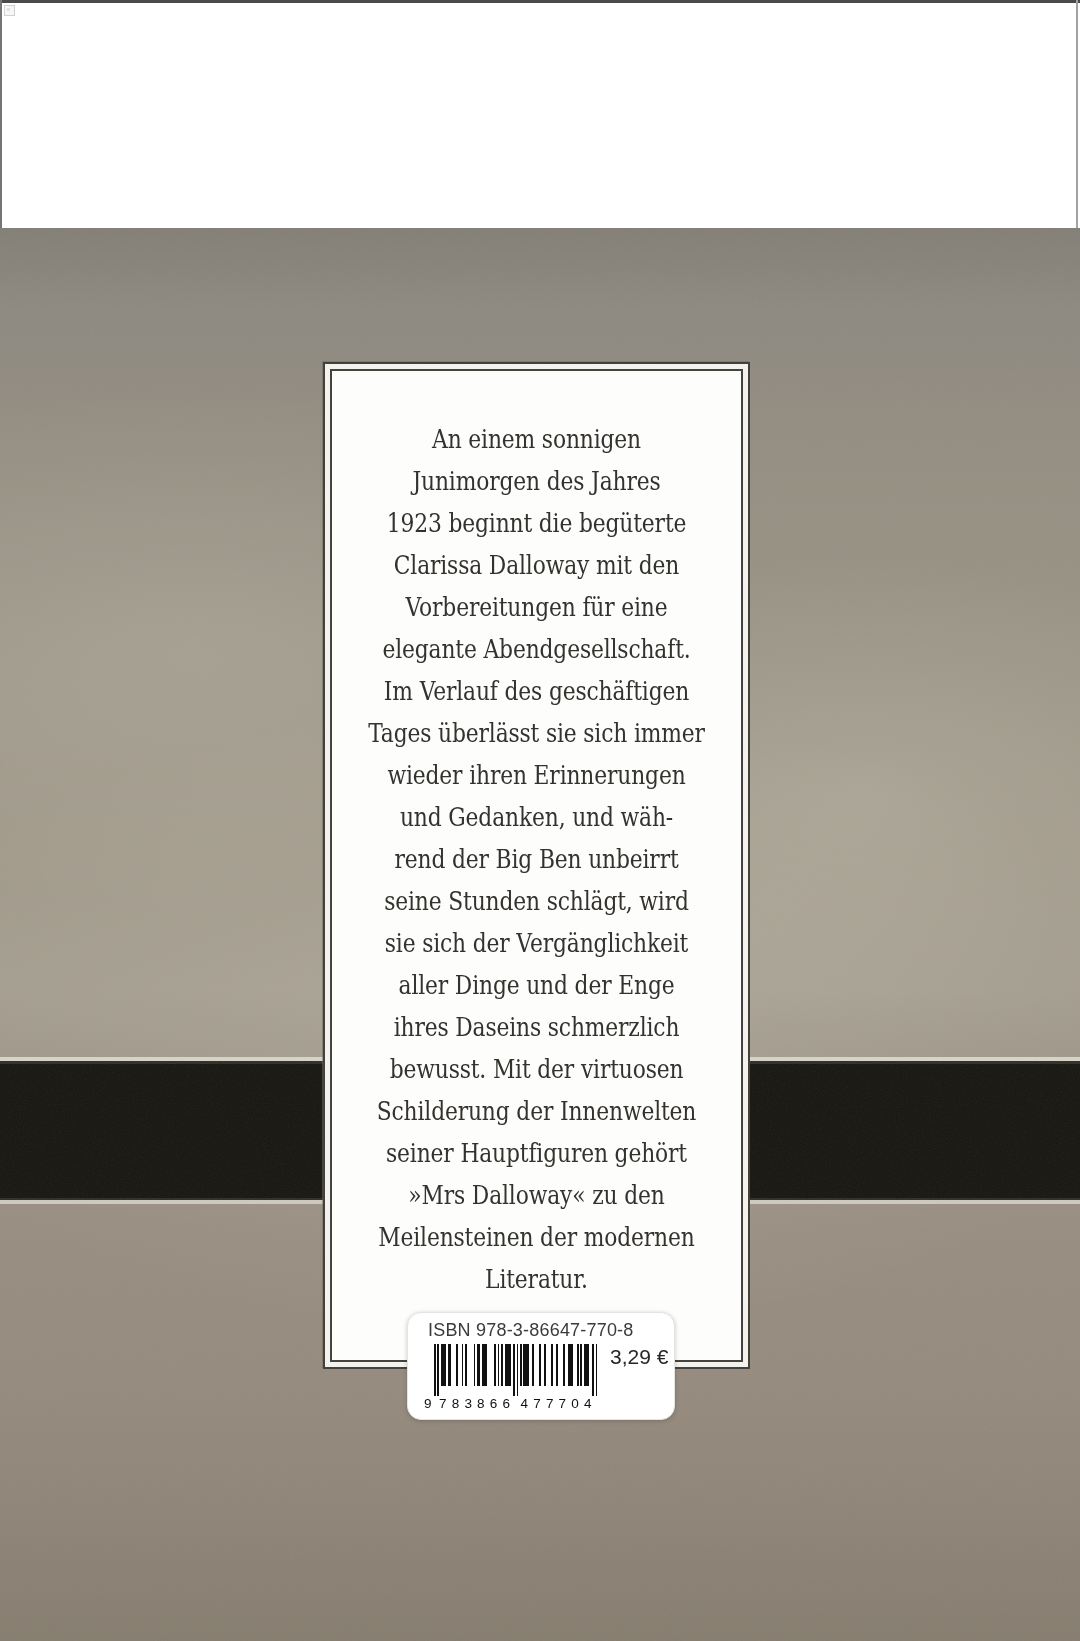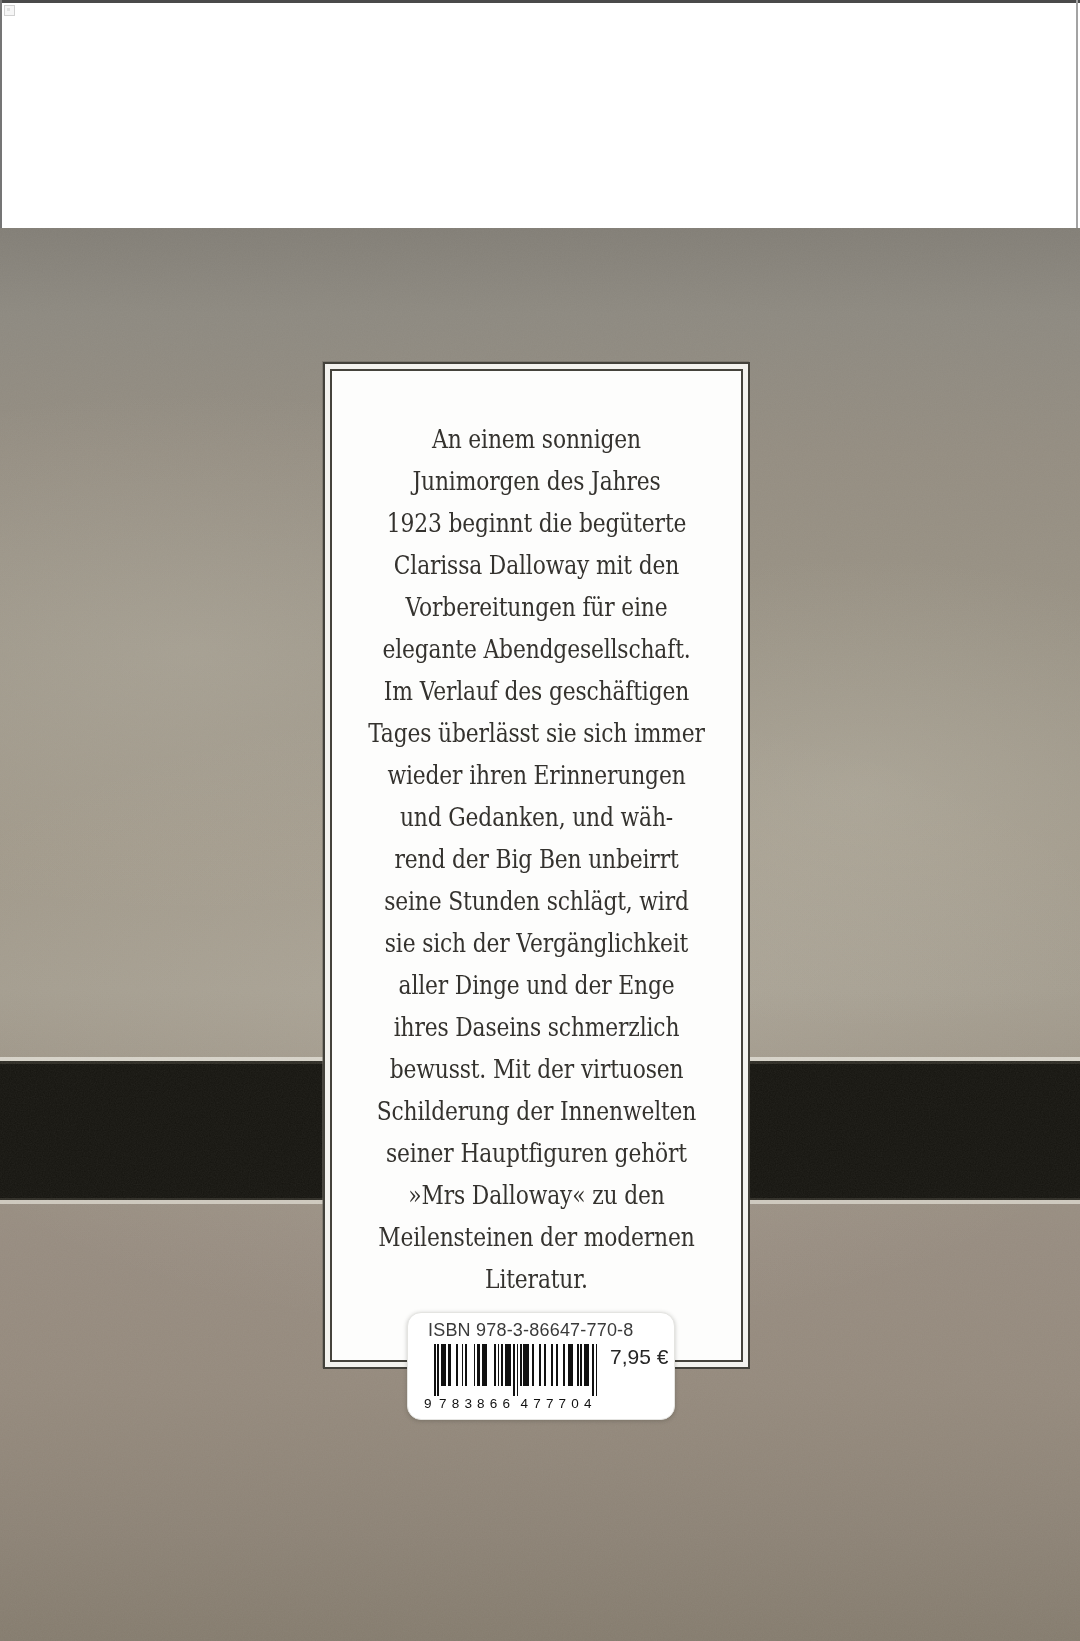--- a/index.html
+++ b/index.html
@@ -150,17 +150,17 @@
           <rect x="156.20" y="0" width="1.77" height="42" fill="#111" shape-rendering="crispEdges"></rect>
           <rect x="159.64" y="0" width="1.77" height="42" fill="#111" shape-rendering="crispEdges"></rect>
           <rect x="161.36" y="0" width="1.77" height="42" fill="#111" shape-rendering="crispEdges"></rect>
           <rect x="163.08" y="0" width="1.77" height="42" fill="#111" shape-rendering="crispEdges"></rect>
           <rect x="168.24" y="0" width="1.77" height="52" fill="#111" shape-rendering="crispEdges"></rect>
           <rect x="171.68" y="0" width="1.77" height="52" fill="#111" shape-rendering="crispEdges"></rect>
           <text x="0" y="64" font-family="Liberation Sans, sans-serif" font-size="13.5" fill="#111">9</text>
           <text x="15" y="64" font-family="Liberation Sans, sans-serif" font-size="13.5" fill="#111" textLength="71" lengthAdjust="spacing">783866</text>
           <text x="96.5" y="64" font-family="Liberation Sans, sans-serif" font-size="13.5" fill="#111" textLength="71" lengthAdjust="spacing">477704</text>
         </svg>
-      <div class="price">7,95 €</div>
+      <div class="price">3,29 €</div>
     </div>
 
   </div>
 </div>
 
 </body></html>

